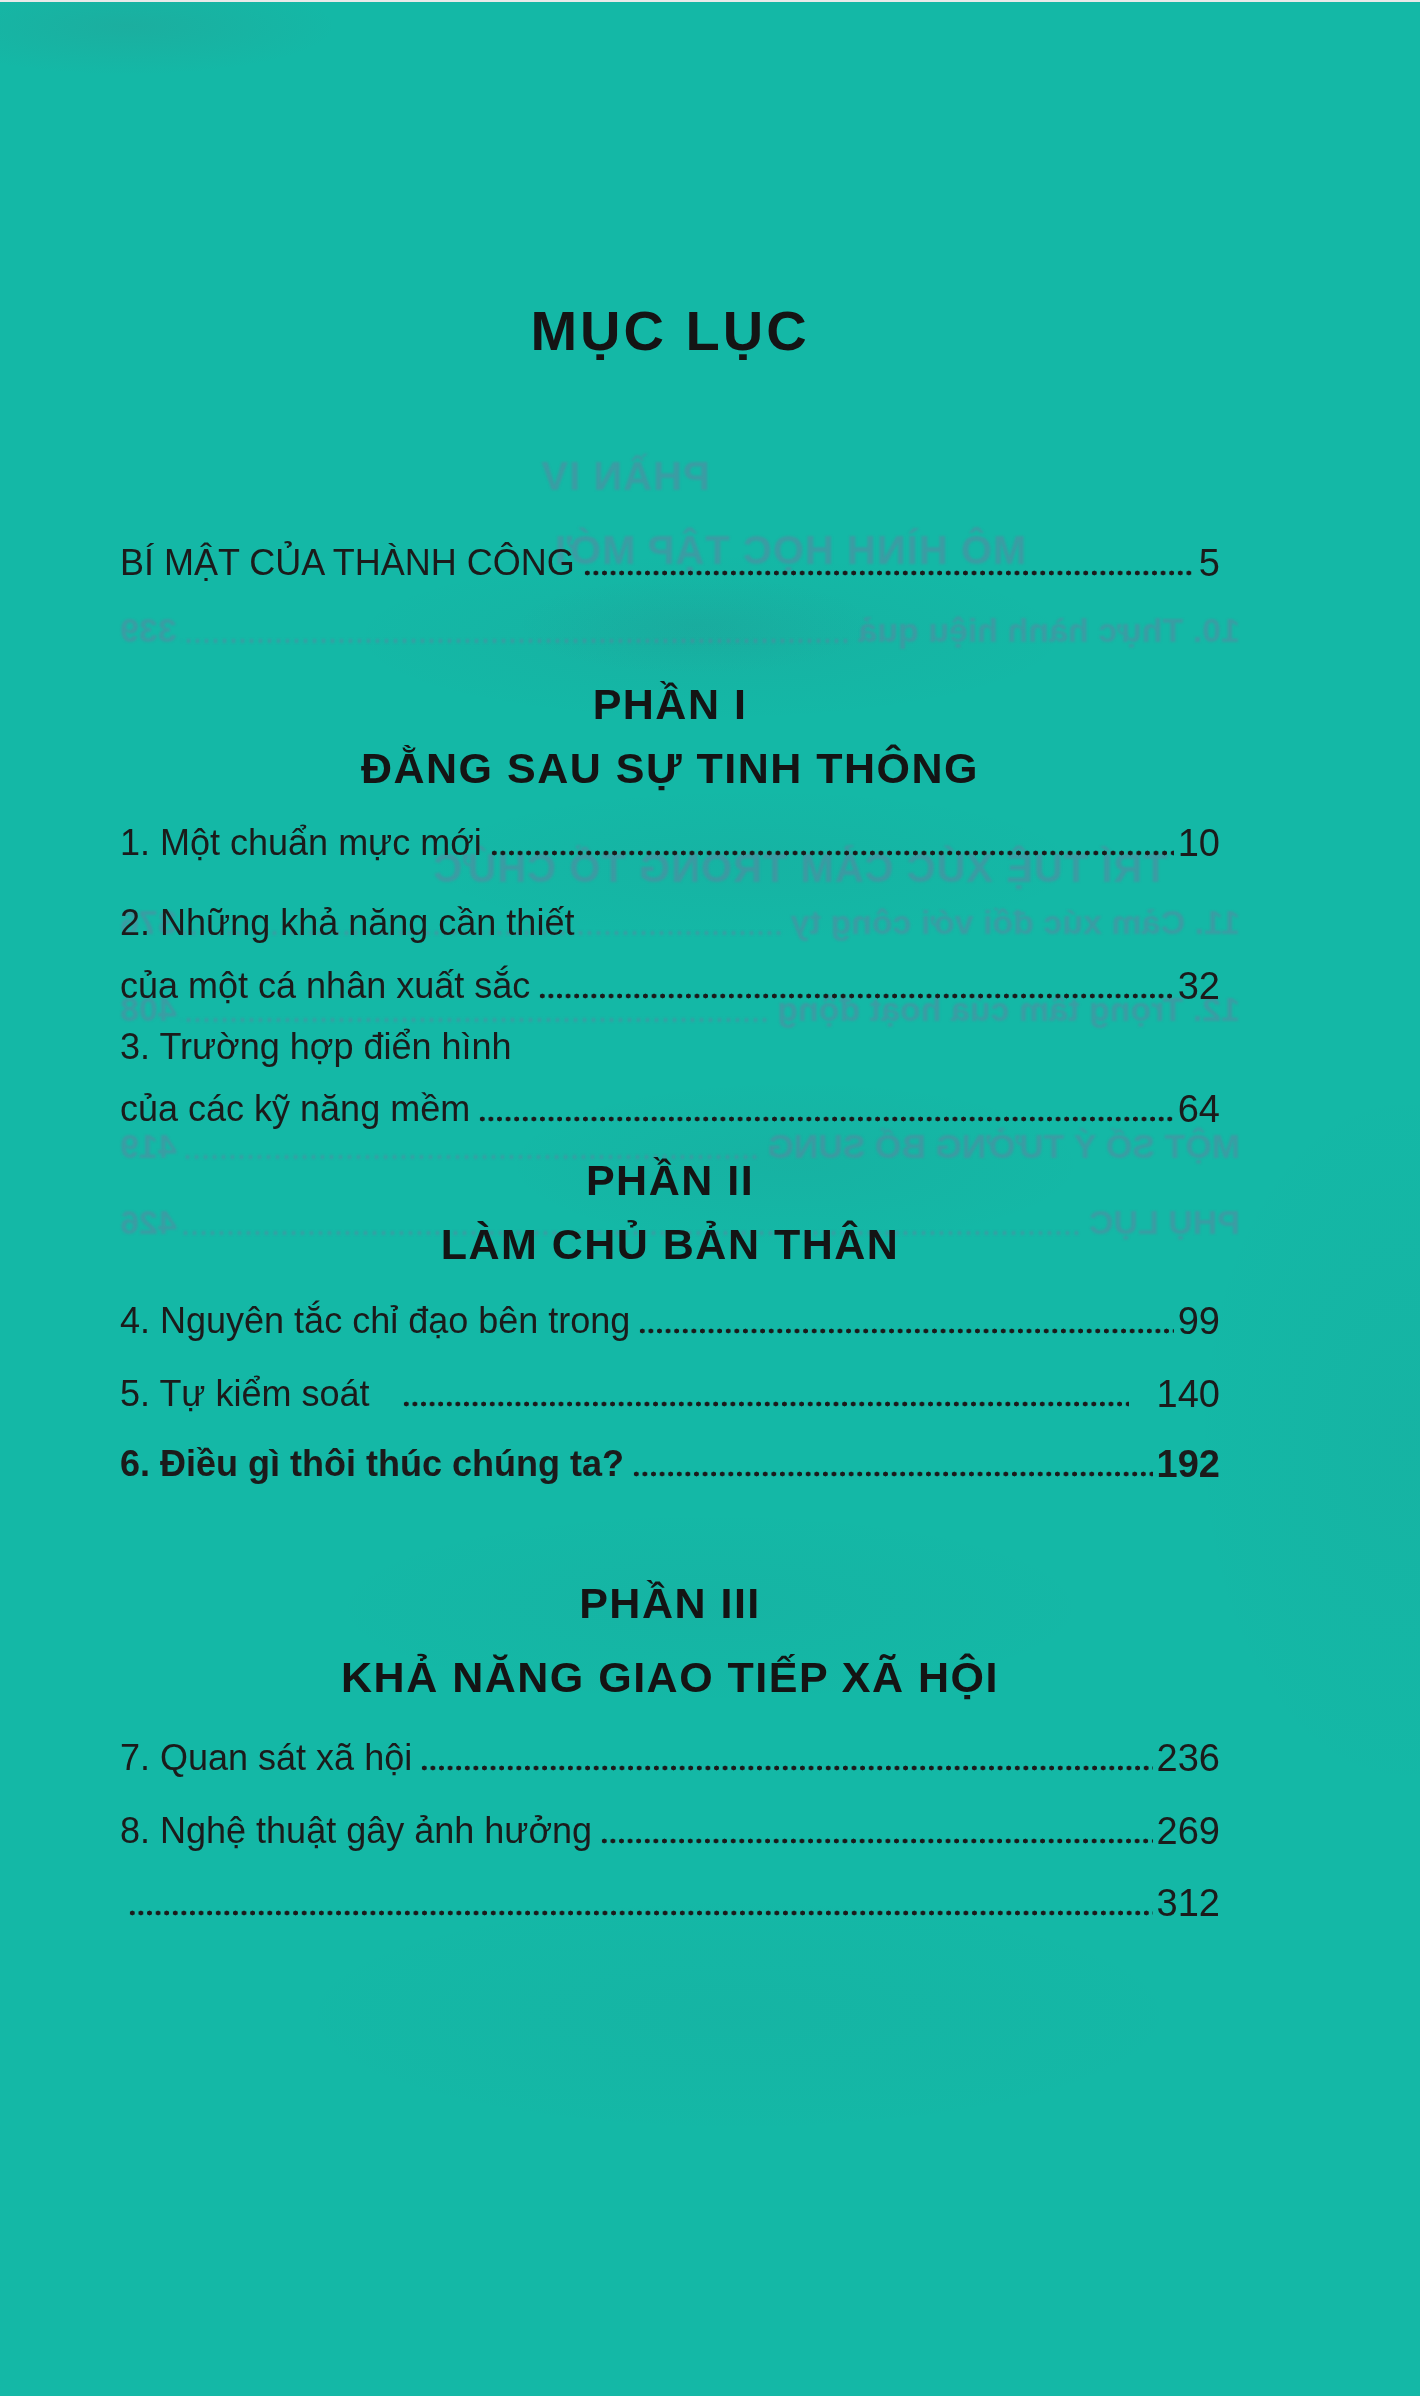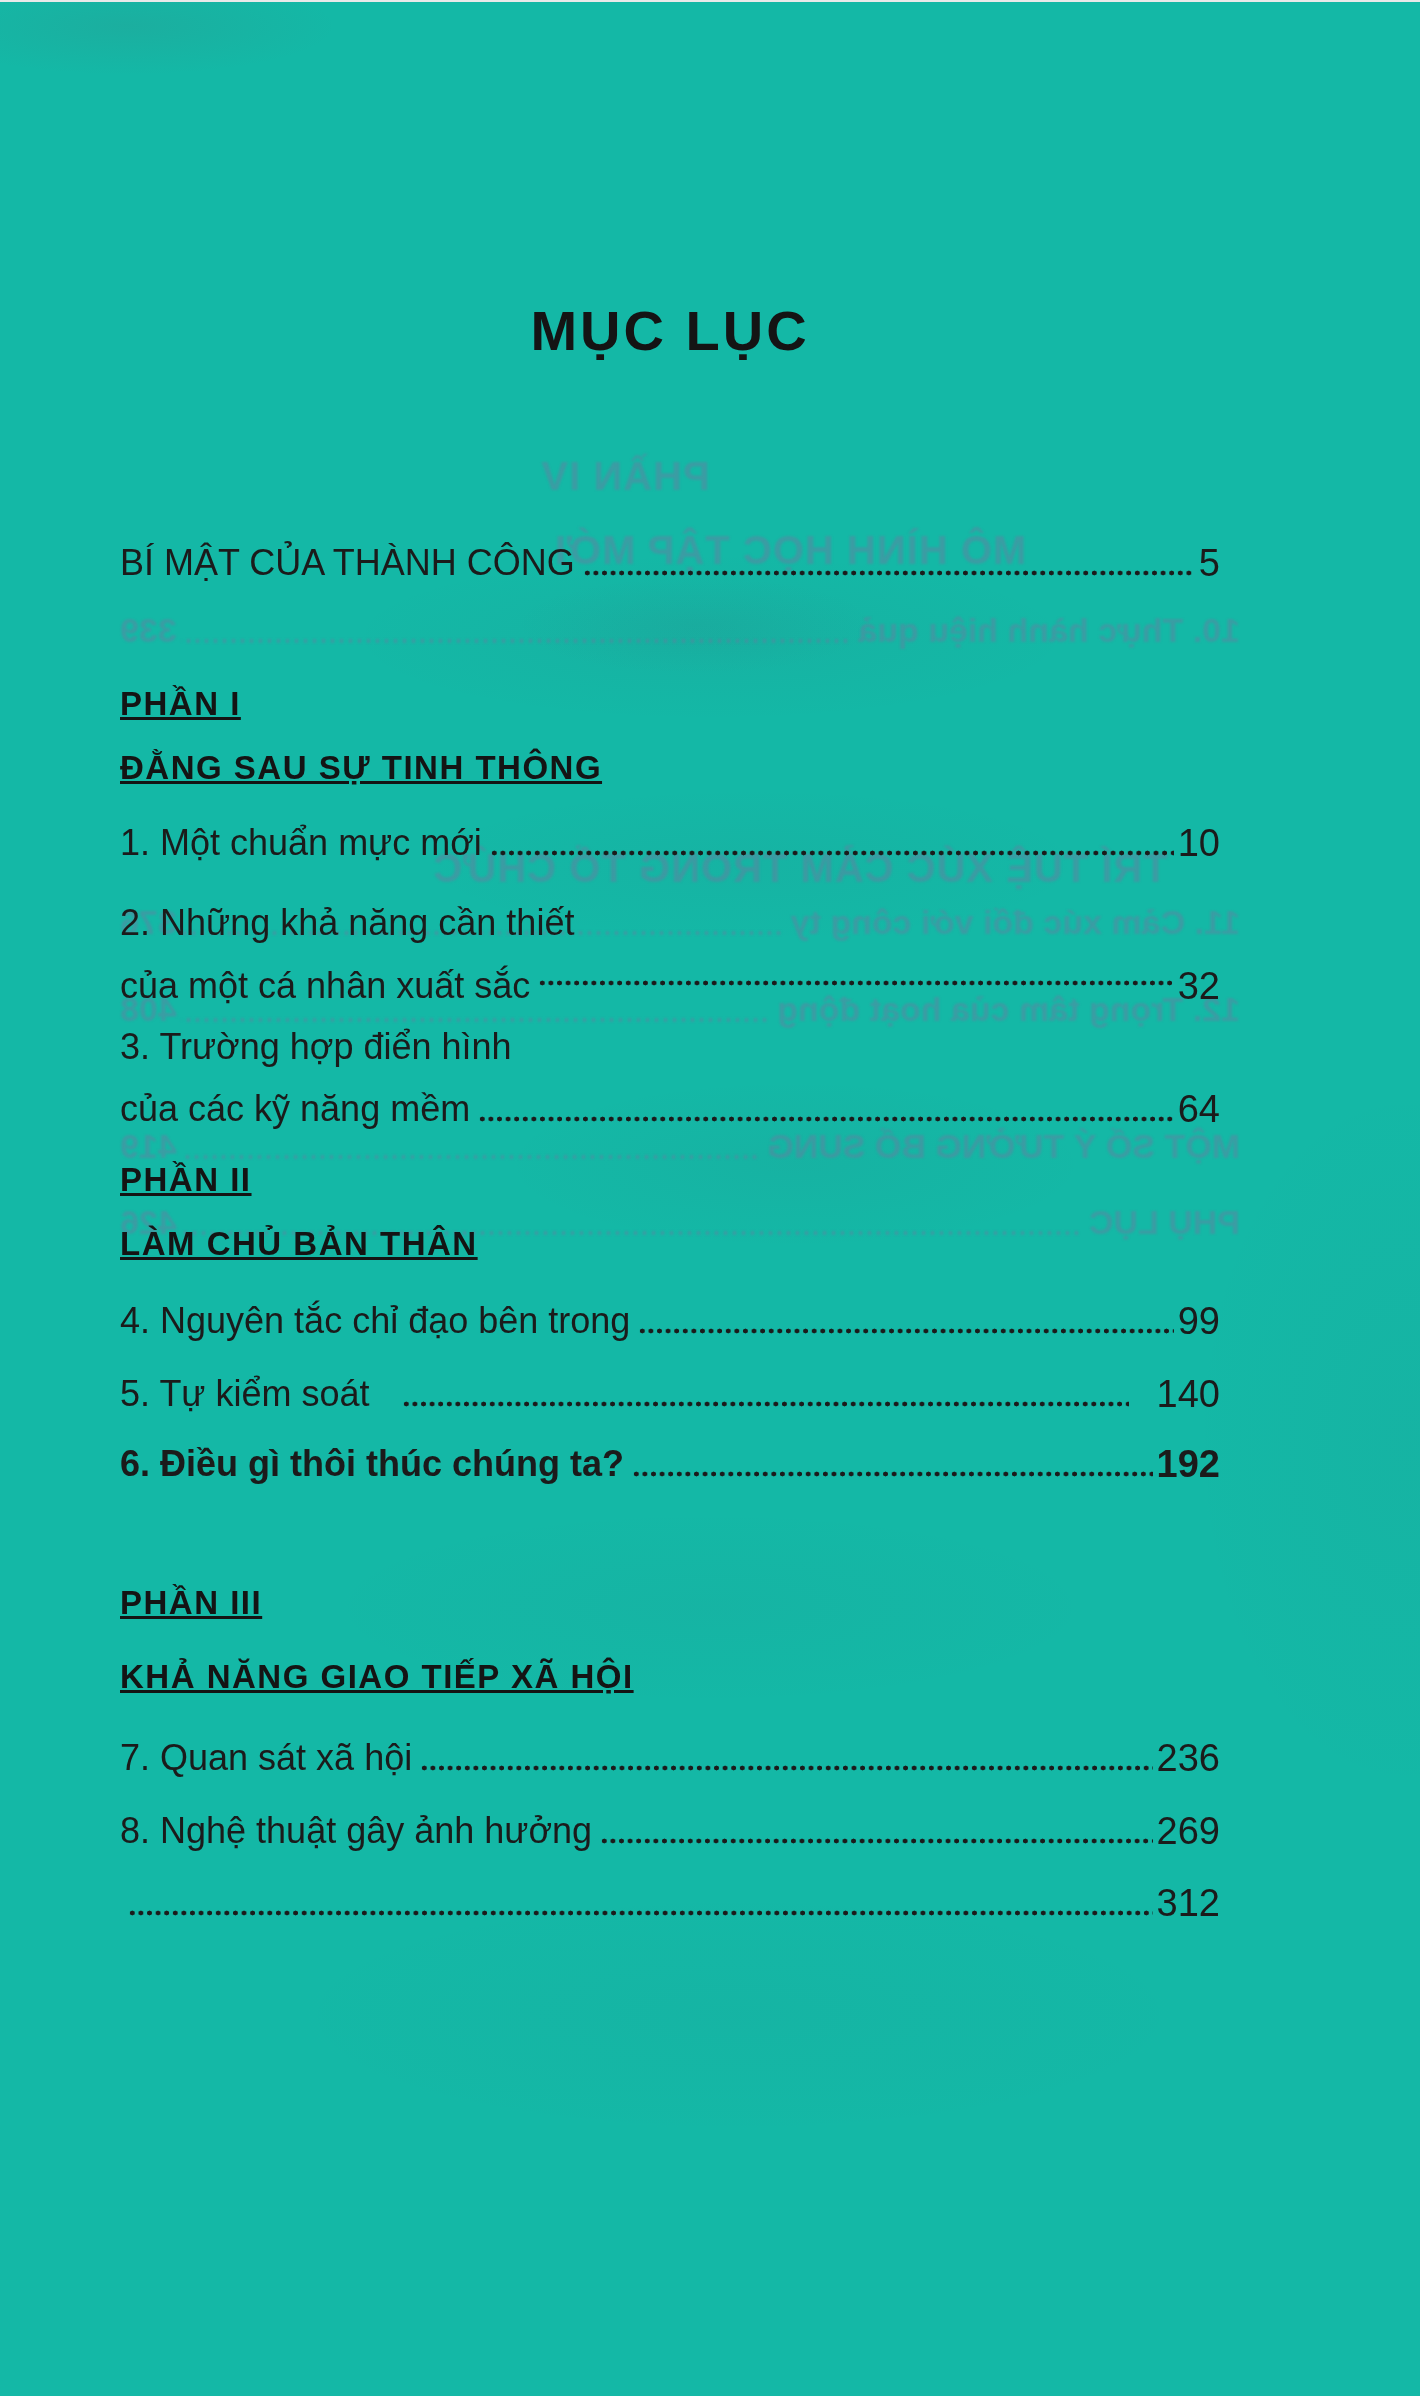--- a/index.html
+++ b/index.html
@@ -38,22 +38,22 @@
     white-space:nowrap;
   }
   .toc-label{flex:0 0 auto;}
   .leader{
     flex:1 1 auto;height:12px;margin:0 4px 7px 8px;min-width:30px;
     background-image:radial-gradient(circle,currentColor 2.2px,transparent 2.7px);
     background-size:8.6px 12px;background-repeat:repeat-x;background-position:0 50%;
   }
   .toc-page{flex:0 0 auto;font-size:38px;}
   .part-heading,.part-subheading{
-    text-align:left;font-weight:800;color:#141414;
-    font-size:33px;line-height:64px;letter-spacing:1.5px;white-space:nowrap;text-decoration:underline;
+    text-align:center;font-weight:800;color:#141414;
+    font-size:43px;line-height:64px;letter-spacing:1.5px;white-space:nowrap;
   }
   
   .ghost{
     position:absolute;
     color:rgba(118,114,160,.40);
     transform:scaleX(-1);
     filter:blur(1.2px);
     pointer-events:none;
     white-space:nowrap;
   }
@@ -119,21 +119,21 @@
 
     <div class="toc-line" style="margin-top:20px;">
       <span class="toc-label">1. Một chuẩn mực mới</span>
       <span class="leader"></span>
       <span class="toc-page">10</span>
     </div>
 
     <div class="toc-line" style="margin-top:34px;">
       <span class="toc-label">2. Những khả năng cần thiết</span>
     </div>
-    <div class="toc-line" style="margin-top:17px;align-items:center;">
+    <div class="toc-line" style="margin-top:17px;">
       <span class="toc-label">của một cá nhân xuất sắc</span>
       <span class="leader"></span>
       <span class="toc-page">32</span>
     </div>
 
     <div class="toc-line" style="margin-top:15px;">
       <span class="toc-label">3. Trường hợp điển hình</span>
     </div>
     <div class="toc-line" style="margin-top:16px;">
       <span class="toc-label">của các kỹ năng mềm</span>

